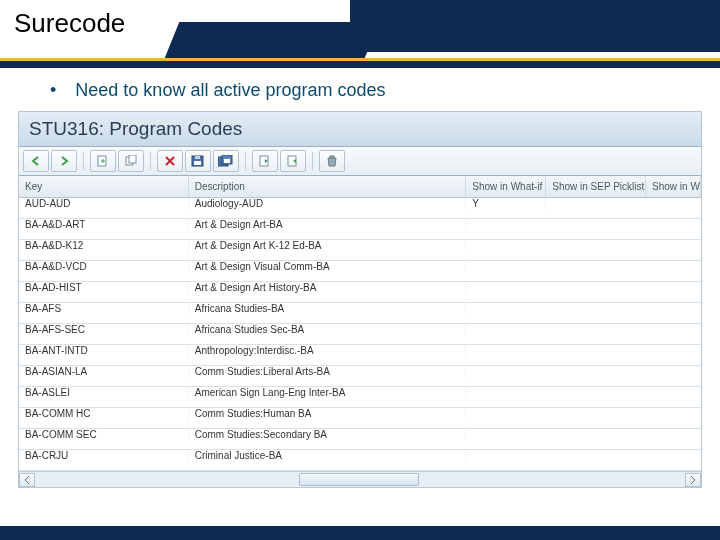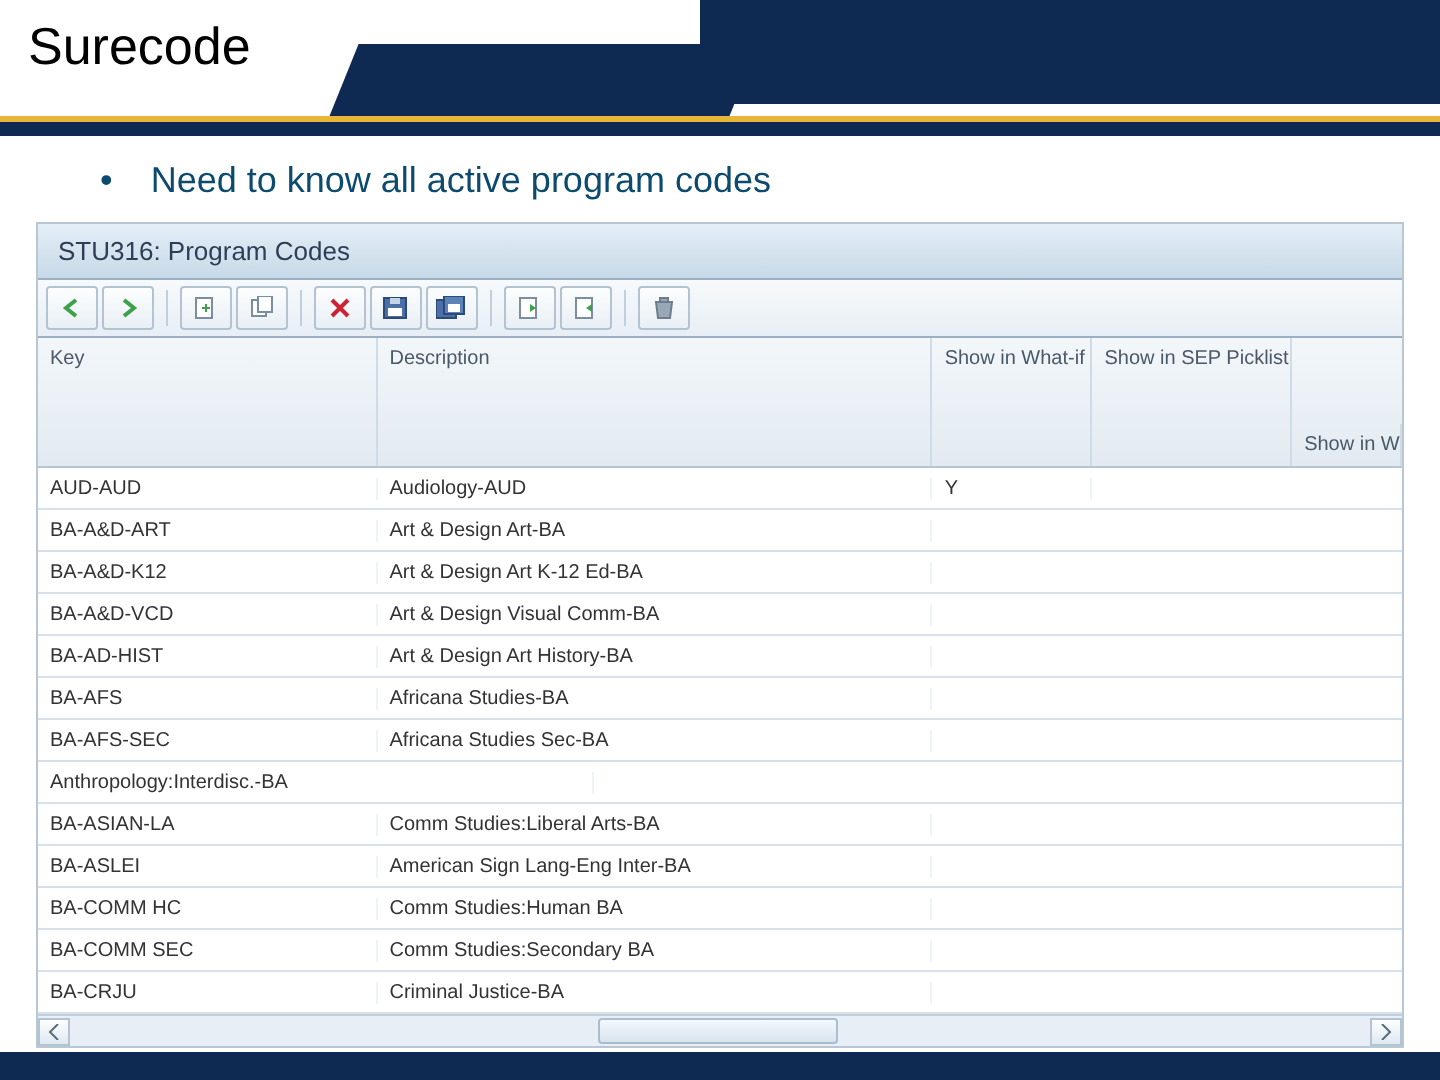--- a/index.html
+++ b/index.html
@@ -8,33 +8,33 @@
   .h-title { font-size:26px; font-weight:400; color:#000; padding:8px 0 0 14px; }
   .h-under { position:absolute; left:0; right:0; bottom:0; height:10px; background:#0e2a52; border-top:3px solid #e8b73a; }
   .h-tab { position:absolute; left:170px; bottom:0; width:200px; height:46px; background:#0e2a52; transform:skewX(-22deg); }
   .h-right { position:absolute; right:0; top:0; width:370px; height:52px; background:#0e2a52; }
   .bullet-area { padding:12px 0 10px 50px; font-size:18px; color:#0c4a6e; }
   .bullet { display:inline-block; margin-right:14px; }
   .app { margin:0 18px; border:1px solid #b9c7d3; background:#fff; }
   .tabrow { background:linear-gradient(#eef3f7,#dde7ef); border-bottom:1px solid #9bb0c3; padding:4px 6px 0; display:flex; gap:4px; align-items:flex-end; height:24px;}
   .tab { background:linear-gradient(#f6f9d6,#e4ecc0); border:1px solid #9bb0c3; border-bottom:none; border-radius:3px 3px 0 0; padding:2px 8px; font-size:10px; font-weight:bold; color:#3b4b5b; }
   .tab-go { width:18px; height:16px; background:linear-gradient(#fbfdfe,#e3ecf3); border:1px solid #9bb0c3; border-radius:2px; display:flex; align-items:center; justify-content:center; margin-bottom:1px;}
-  .titlebar { background:linear-gradient(#e4eef6,#c7d9e8); padding:6px 10px; font-size:13px; color:#2e3e56; border-bottom:1px solid #9bb0c3; }
+  .titlebar { background:linear-gradient(#e4eef6,#c7d9e8); padding:6px 10px; font-size:19px; color:#2e3e56; border-bottom:1px solid #9bb0c3; }
   .toolbar { display:flex; background:linear-gradient(#f7fafc,#e7eef5); border-bottom:1px solid #9bb0c3; padding:3px 4px; gap:2px; }
   .tbtn { width:26px; height:22px; border:1px solid #b3c3d1; border-radius:2px; background:linear-gradient(#fdfefe,#e8eff5); display:flex; align-items:center; justify-content:center; cursor:pointer;}
   .tsep { width:1px; background:#c1cfda; margin:2px 4px;}
   .grid { }
   .ghead { display:flex; background:linear-gradient(#f3f7fa,#e2eaf1); border-bottom:1px solid #b6c5d2; font-size:10px; color:#4a5968;}
   .gh { padding:5px 6px; border-right:1px solid #cfdbe5; white-space:nowrap; overflow:hidden; }
   .c-key { width:170px; }
   .c-desc { width:278px; }
   .c-w1 { width:80px; }
   .c-w2 { width:100px; }
-  .c-w3 { width:55px;margin-top:43px; }
-  .grow { display:flex; border-bottom:1px solid #d7e1e9; font-size:10px; color:#333; height:21px; align-items:center;}
+  .c-w3 { width:55px; }
+  .grow { display:flex; border-bottom:1px solid #d7e1e9; font-size:10px; color:#333; height:21px; align-items:flex-start;}
   .gc { padding:0 6px; border-right:1px solid #eef3f7; white-space:nowrap; overflow:hidden; }
   .scrollbar { height:16px; background:#e7eef5; border-top:1px solid #c1cfda; position:relative; display:flex; align-items:center;}
   .sb-l, .sb-r { width:16px; height:14px; background:linear-gradient(#fdfefe,#dfe9f1); border:1px solid #b3c3d1; display:flex; align-items:center; justify-content:center; font-size:8px; color:#5a6b7a;}
   .sb-r { margin-left:auto; }
   .sb-thumb { position:absolute; left:280px; top:1px; width:120px; height:13px; background:linear-gradient(#f3f8fc,#d8e4ee); border:1px solid #a9bdce; border-radius:2px;}
   .footer { position:absolute; left:0; right:0; bottom:0; height:14px; background:#0e2a52; }
   svg { display:block; }
 </style>
 </head>
 <body>
@@ -174,20 +174,21 @@
           <div class="gc c-w3"></div>
         </div>
         <div class="grow">
           <div class="gc c-key">BA-AFS-SEC</div>
           <div class="gc c-desc">Africana Studies Sec-BA</div>
           <div class="gc c-w1"></div>
           <div class="gc c-w2"></div>
           <div class="gc c-w3"></div>
         </div>
         <div class="grow">
+          <div class="gc c-key">BA-ANT-INTD</div>
           <div class="gc c-desc">Anthropology:Interdisc.-BA</div>
           <div class="gc c-w1"></div>
           <div class="gc c-w2"></div>
           <div class="gc c-w3"></div>
         </div>
         <div class="grow">
           <div class="gc c-key">BA-ASIAN-LA</div>
           <div class="gc c-desc">Comm Studies:Liberal Arts-BA</div>
           <div class="gc c-w1"></div>
           <div class="gc c-w2"></div>

